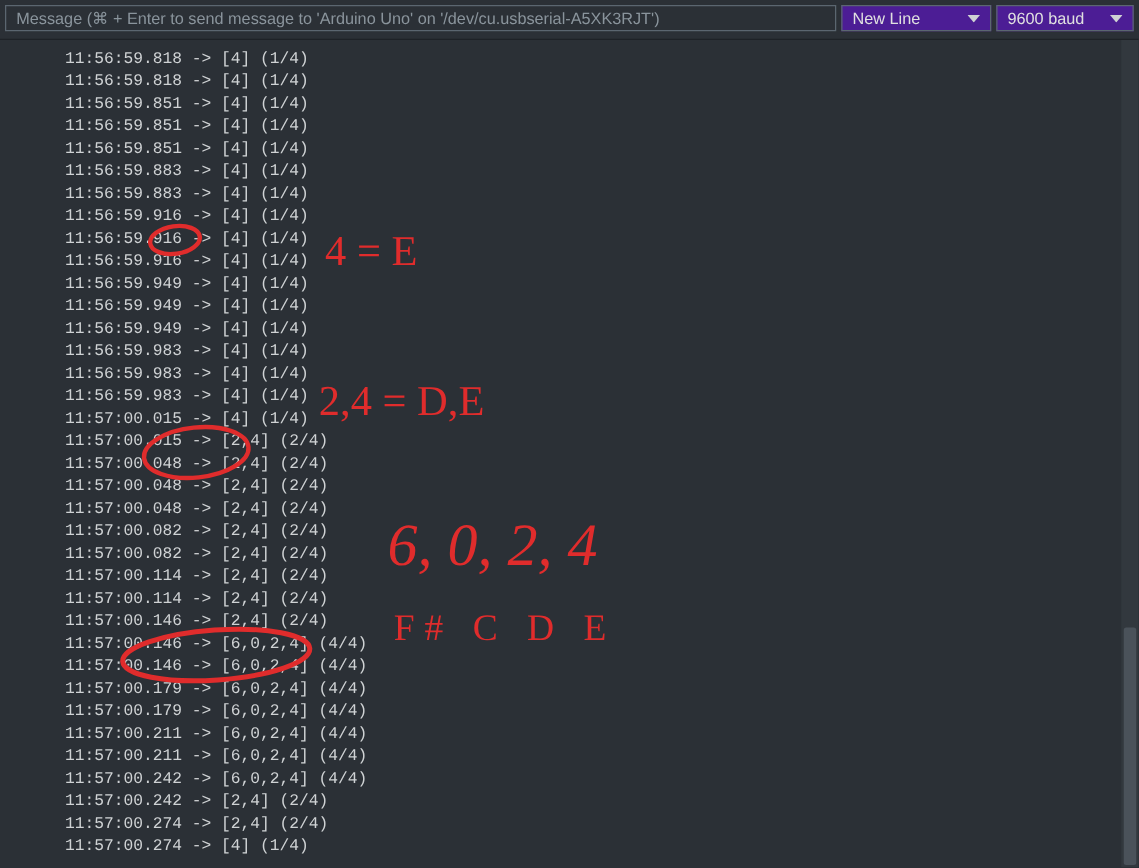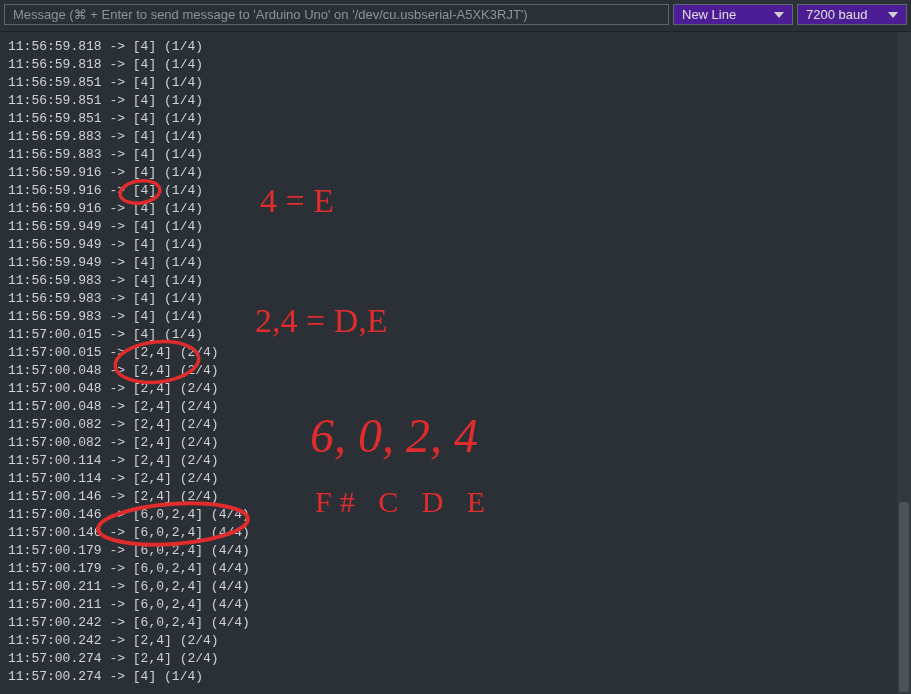--- a/index.html
+++ b/index.html
@@ -56,20 +56,21 @@
       height: calc(100% - 32px);
       overflow: hidden;
     }
     .log {
       font-family: "Menlo","Consolas","Liberation Mono",monospace;
       font-size: 13px;
       line-height: 18px;
       color: #cfd2d4;
       white-space: pre;
       padding: 6px 0 0 8px;
+      margin-left: 44px;
     }
     .log div { height: 18px; }
     .annotations {
       position: absolute;
       top: 0; left: 0;
       pointer-events: none;
     }
     .scrollbar-track {
       position: absolute;
       right: 0;
@@ -93,21 +94,21 @@
   <input class="msg-input" type="text" placeholder="Message (⌘ + Enter to send message to 'Arduino Uno' on '/dev/cu.usbserial-A5XK3RJT')" style="">
   <div class="dropdown" style="min-width:120px">
     <span>New Line</span>
     <span class="caret">
       <svg width="10" height="6" viewBox="0 0 10 6">
           <path d="M0 0 L5 6 L10 0 Z" fill="#cfd2d4"></path>
         </svg>
     </span>
   </div>
   <div class="dropdown" style="min-width:110px">
-    <span>7200 baud</span>
+    <span>9600 baud</span>
     <span class="caret">
       <svg width="10" height="6" viewBox="0 0 10 6">
           <path d="M0 0 L5 6 L10 0 Z" fill="#cfd2d4"></path>
         </svg>
     </span>
   </div>
 </div>
 
 <div class="monitor">
   <div class="log" id="log"><div>11:56:59.818 -&gt; [4] (1/4)</div><div>11:56:59.818 -&gt; [4] (1/4)</div><div>11:56:59.851 -&gt; [4] (1/4)</div><div>11:56:59.851 -&gt; [4] (1/4)</div><div>11:56:59.851 -&gt; [4] (1/4)</div><div>11:56:59.883 -&gt; [4] (1/4)</div><div>11:56:59.883 -&gt; [4] (1/4)</div><div>11:56:59.916 -&gt; [4] (1/4)</div><div>11:56:59.916 -&gt; [4] (1/4)</div><div>11:56:59.916 -&gt; [4] (1/4)</div><div>11:56:59.949 -&gt; [4] (1/4)</div><div>11:56:59.949 -&gt; [4] (1/4)</div><div>11:56:59.949 -&gt; [4] (1/4)</div><div>11:56:59.983 -&gt; [4] (1/4)</div><div>11:56:59.983 -&gt; [4] (1/4)</div><div>11:56:59.983 -&gt; [4] (1/4)</div><div>11:57:00.015 -&gt; [4] (1/4)</div><div>11:57:00.015 -&gt; [2,4] (2/4)</div><div>11:57:00.048 -&gt; [2,4] (2/4)</div><div>11:57:00.048 -&gt; [2,4] (2/4)</div><div>11:57:00.048 -&gt; [2,4] (2/4)</div><div>11:57:00.082 -&gt; [2,4] (2/4)</div><div>11:57:00.082 -&gt; [2,4] (2/4)</div><div>11:57:00.114 -&gt; [2,4] (2/4)</div><div>11:57:00.114 -&gt; [2,4] (2/4)</div><div>11:57:00.146 -&gt; [2,4] (2/4)</div><div>11:57:00.146 -&gt; [6,0,2,4] (4/4)</div><div>11:57:00.146 -&gt; [6,0,2,4] (4/4)</div><div>11:57:00.179 -&gt; [6,0,2,4] (4/4)</div><div>11:57:00.179 -&gt; [6,0,2,4] (4/4)</div><div>11:57:00.211 -&gt; [6,0,2,4] (4/4)</div><div>11:57:00.211 -&gt; [6,0,2,4] (4/4)</div><div>11:57:00.242 -&gt; [6,0,2,4] (4/4)</div><div>11:57:00.242 -&gt; [2,4] (2/4)</div><div>11:57:00.274 -&gt; [2,4] (2/4)</div><div>11:57:00.274 -&gt; [4] (1/4)</div></div>

